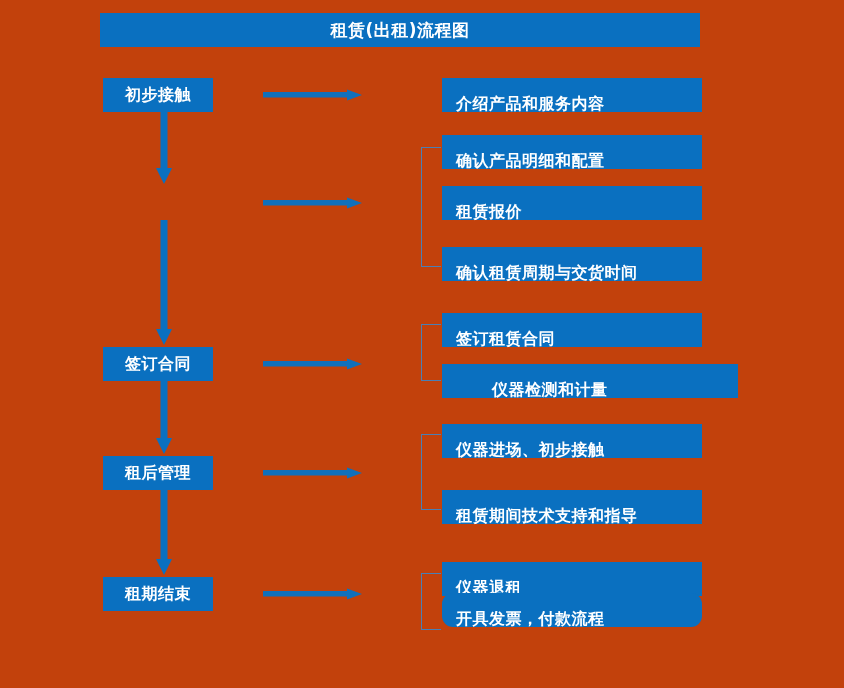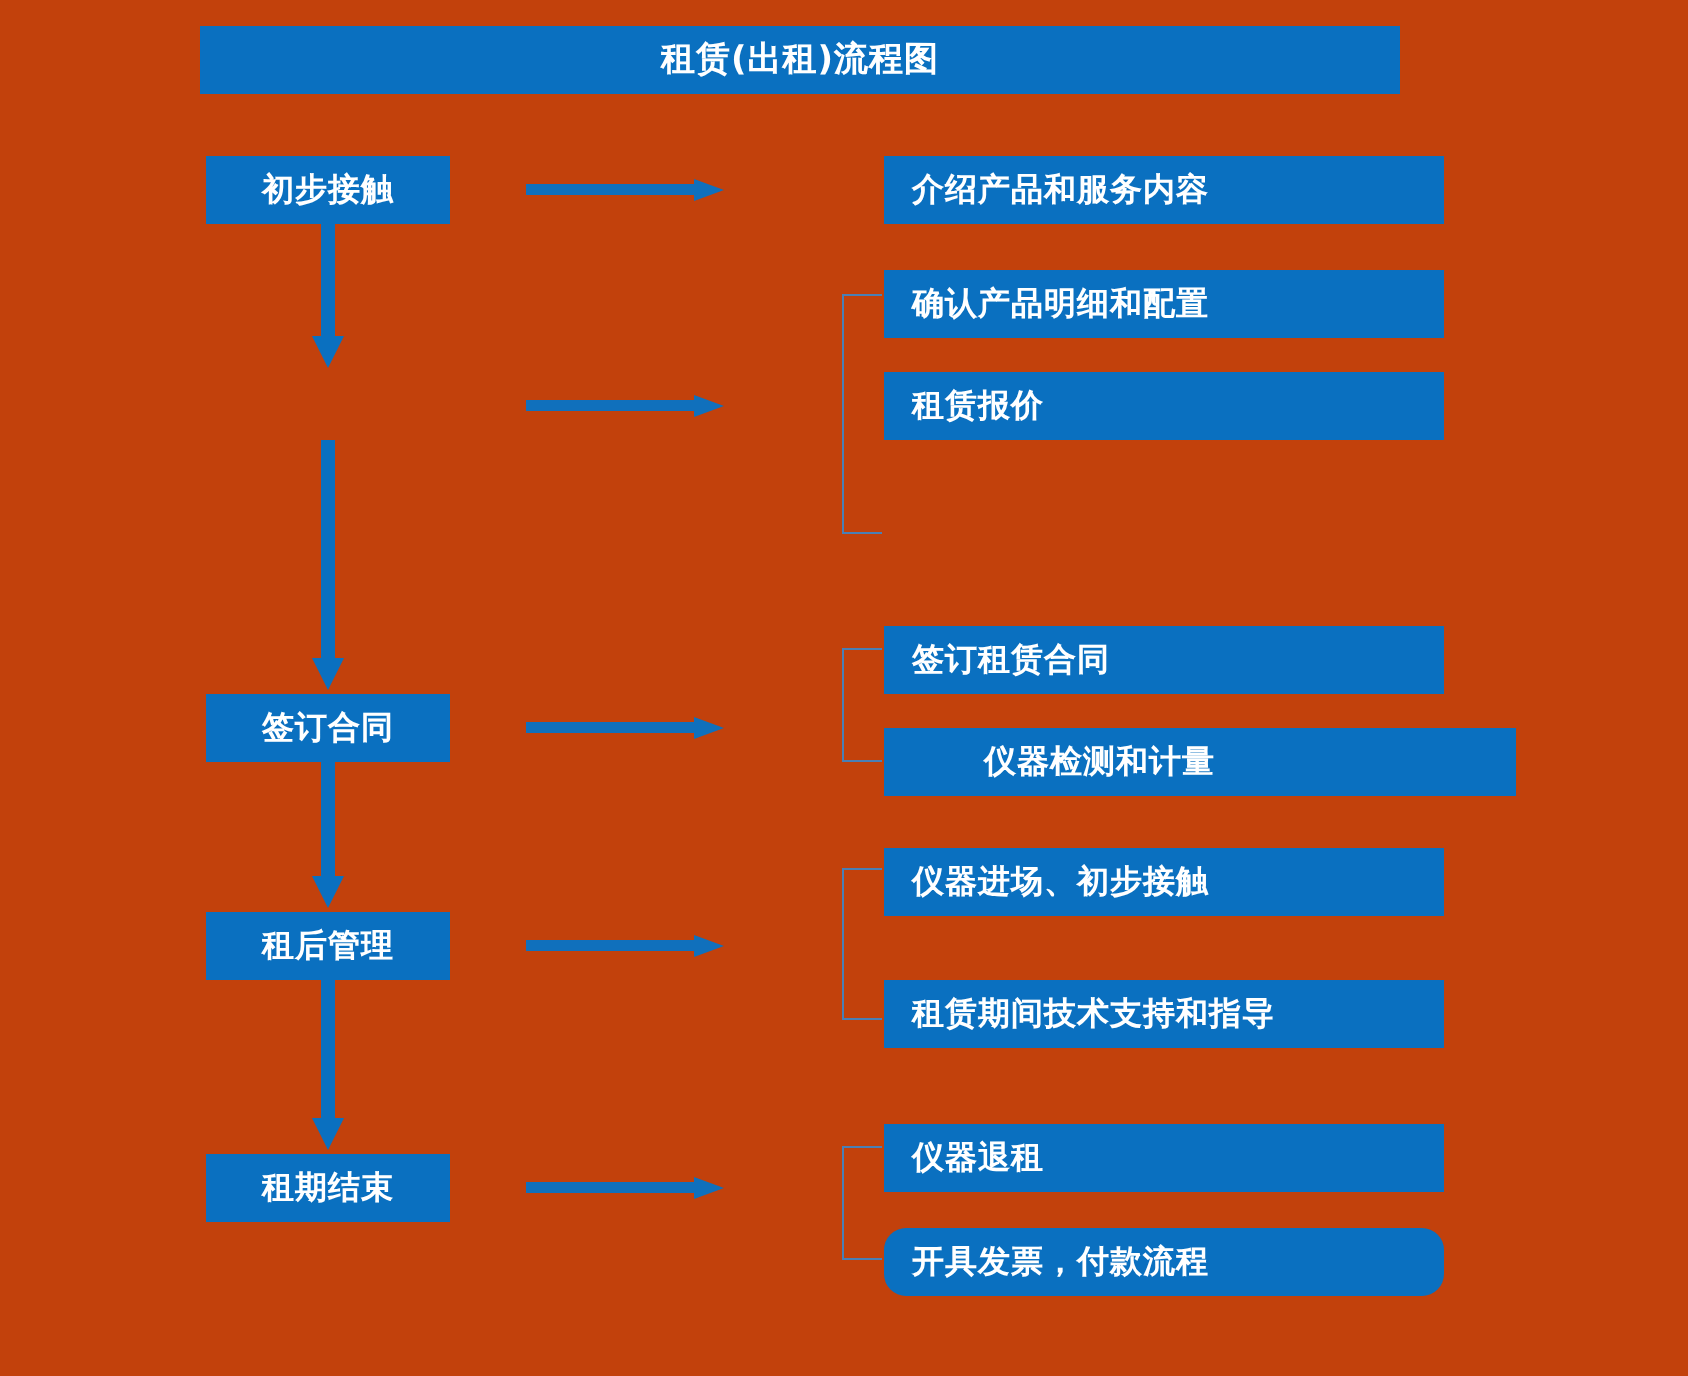--- a/index.html
+++ b/index.html
@@ -34,43 +34,43 @@
     color: #ffffff;
     font-size: 17px;
     font-weight: bold;
     letter-spacing: 0.5px;
     line-height: 1;
   }
   
   .stage-box {
     position: absolute;
     left: 103px;
-    width: 122px;
+    width: 110px;
     height: 34px;
     background: #0A70C0;
     display: flex;
     align-items: center;
     justify-content: center;
   }
   .stage-box .stage-label {
     color: #ffffff;
     font-size: 16px;
     font-weight: bold;
     line-height: 1;
     letter-spacing: 0.5px;
   }
   
   .detail-box {
     position: absolute;
     left: 442px;
-    width: 280px;
+    width: 260px;
     height: 34px;
     background: #0A70C0;
     display: flex;
-    align-items: center;
+    align-items: flex-end;
   }
   .detail-box .detail-label {
     color: #ffffff;
     font-size: 16px;
     font-weight: bold;
     line-height: 1;
     padding-left: 14px;
     letter-spacing: 0.5px;
     white-space: nowrap;
   }
@@ -183,32 +183,35 @@
 
   <div class="detail-box" style="top:78px;">
     <span class="detail-label">介绍产品和服务内容</span>
   </div>
   <div class="detail-box" style="top:135px;">
     <span class="detail-label">确认产品明细和配置</span>
   </div>
   <div class="detail-box" style="top:186px;">
     <span class="detail-label">租赁报价</span>
   </div>
+  <div class="detail-box" style="top:247px;">
+    <span class="detail-label">确认租赁周期与交货时间</span>
+  </div>
   <div class="detail-box" style="top:313px;">
     <span class="detail-label">签订租赁合同</span>
   </div>
   <div class="detail-box" style="top:364px;padding-left:36px;">
     <span class="detail-label">仪器检测和计量</span>
   </div>
   <div class="detail-box" style="top:424px;">
     <span class="detail-label">仪器进场、初步接触</span>
   </div>
   <div class="detail-box" style="top:490px;">
     <span class="detail-label">租赁期间技术支持和指导</span>
   </div>
   <div class="detail-box" style="top:562px;">
     <span class="detail-label">仪器退租</span>
   </div>
-  <div class="detail-box" style="top:614px;border-radius:11px;">
+  <div class="detail-box" style="top:593px;border-radius:11px;">
     <span class="detail-label">开具发票，付款流程</span>
   </div>
 
 </div>
 
 </body></html>

